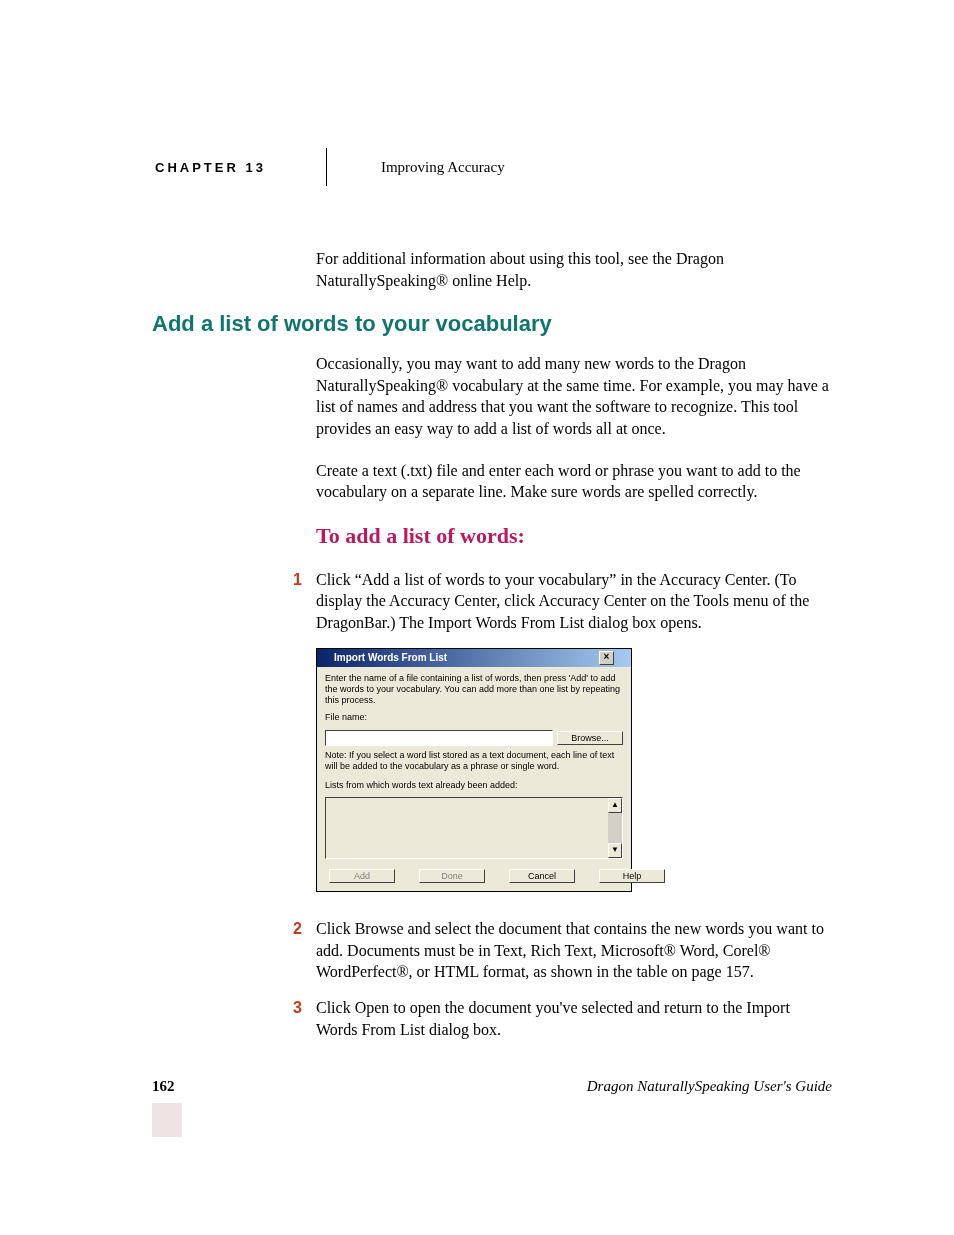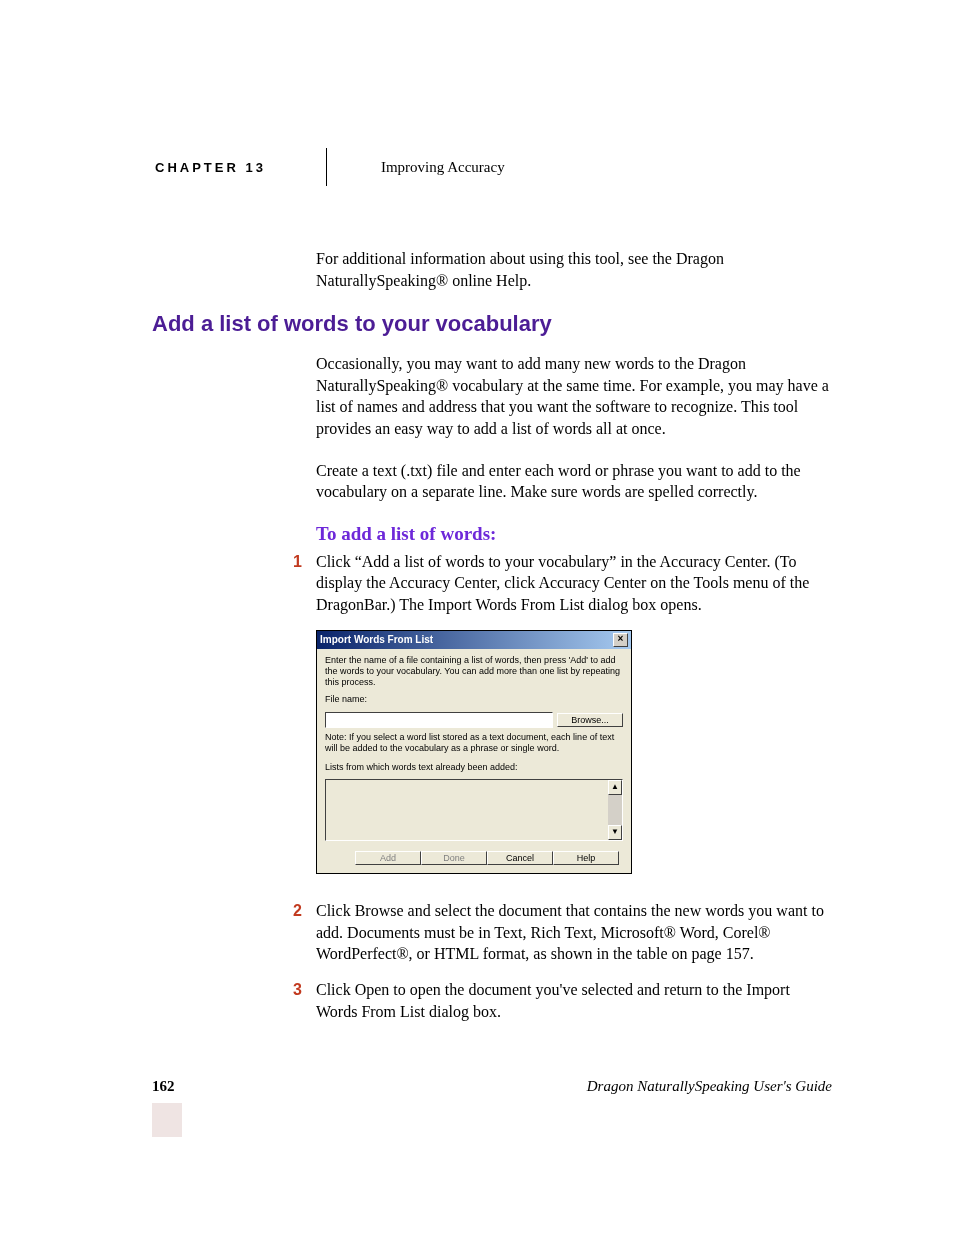--- a/index.html
+++ b/index.html
@@ -50,28 +50,28 @@
   }
   .intro-para {
     margin-left: 164px;
     font-size: 16px;
     line-height: 1.35;
     margin-bottom: 20px;
   }
   .section-heading {
     font-family: 'Trebuchet MS', 'Lucida Grande', Arial, sans-serif;
     font-size: 22px;
-    color: #4c1d95;
+    color: #0f766e;
     margin: 6px 0 8px 0;
   }
   .sub-heading {
     font-family: Georgia, serif;
-    font-size: 19px;
-    color: #6d28d9;
-    margin: 18px 0 6px 164px;
+    font-size: 22px;
+    color: #be185d;
+    margin: 18px 0 20px 164px;
   }
   .step-row {
     display: flex;
     margin-bottom: 14px;
   }
   .step-num {
     width: 164px;
     text-align: right;
     padding-right: 14px;
     box-sizing: border-box;
@@ -99,21 +99,21 @@
     font-size: 9px;
     background: #ece9d8;
     border: 1px solid #000;
     box-sizing: border-box;
   }
   .titlebar {
     background: linear-gradient(to right, #0a246a, #a6caf0);
     color: #fff;
     font-weight: bold;
     font-size: 10px;
-    padding: 2px 3px;
+    padding: 2px 17px;
     display: flex;
     justify-content: space-between;
     align-items: center;
   }
   .titlebar .closebox {
     background: #d4d0c8;
     color: #000;
     border: 1px solid #fff;
     border-right-color:#404040;
     border-bottom-color:#404040;
@@ -158,21 +158,21 @@
     margin-bottom: 10px;
   }
   .listarea .listbody { flex:1; background:#ece9d8; }
   .listarea .scrollbar { width:14px; background:#d4d0c8; display:flex; flex-direction:column; justify-content:space-between;}
   .scrollbtn {
     height:13px; background:#ece9d8;
     border:1px solid #fff;
     border-right-color:#404040; border-bottom-color:#404040;
     font-size:8px; line-height:11px; text-align:center;
   }
-  .button-row { display:flex; justify-content:flex-end; gap:0; padding: 0 4px;}
+  .button-row { display:flex; justify-content:flex-start; gap:24px; padding: 0 4px;}
 
   .footer {
     position: absolute;
     bottom: 140px;
     left: 152px;
     width: 680px;
     display: flex;
     justify-content: space-between;
     align-items: flex-end;
   }

